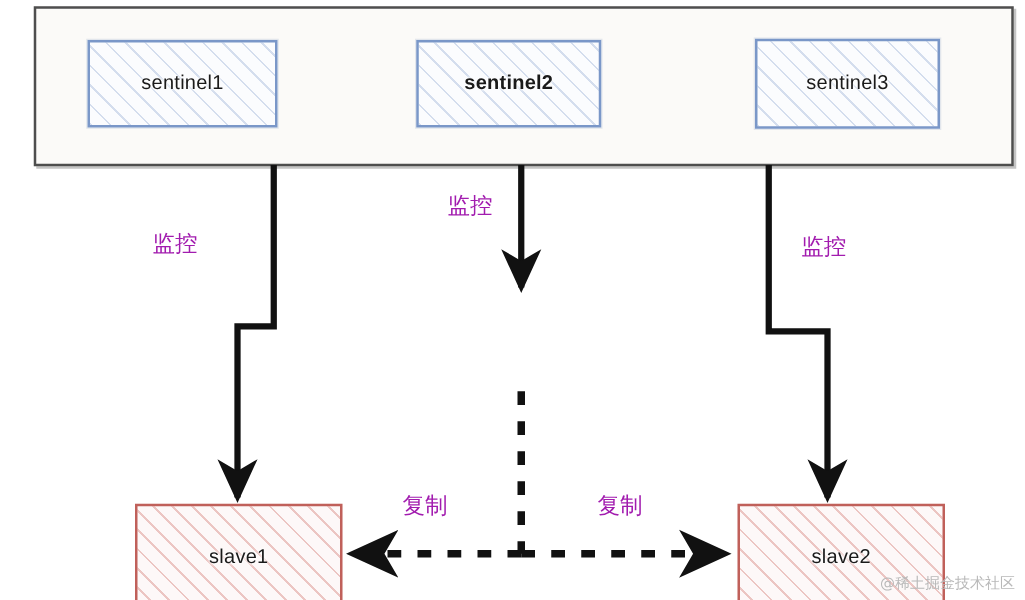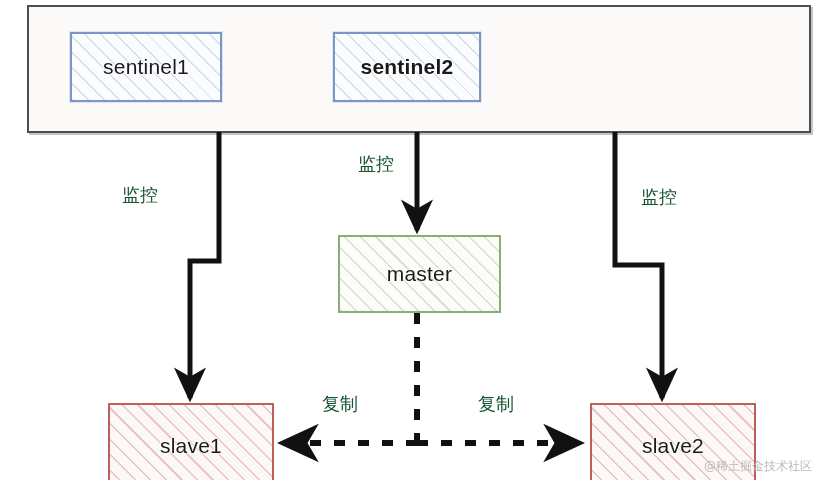--- a/index.html
+++ b/index.html
@@ -18,21 +18,21 @@
     overflow: hidden;
   }
 
   
   .node {
     position: absolute;
     box-sizing: border-box;
     display: flex;
     align-items: center;
     justify-content: center;
-    font-size: 21px;
+    font-size: 16px;
     color: #1a1a1a;
     letter-spacing: .2px;
   }
   .node .node-label {
     position: relative;
     z-index: 2;
     text-shadow: 0 0 2px #fff, 0 0 3px #fff, 0 0 4px #fff;
   }
 
   
@@ -82,21 +82,21 @@
     height: 128px;
     border: 2px solid #4e4e4e;
     background-color: #fbfaf8;
     box-shadow: 2px 2px 0 0 rgba(60,60,60,.30);
   }
 
   
   .edge-label {
     position: absolute;
     font-size: 18px;
-    color: #14532d;
+    color: #a21caf;
     white-space: nowrap;
     font-family: "DejaVu Sans", "Liberation Sans", sans-serif;
     text-shadow: 0 0 2px #fff, 0 0 3px #fff;
     z-index: 6;
   }
 
   
   #edges {
     position: absolute;
     left: 0;
@@ -127,24 +127,24 @@
   <div id="sentinel-group"></div>
 
   <div class="node sentinel" style="left:70px; top:32px; width:152px; height:70px;">
     <span class="node-label">sentinel1</span>
   </div>
 
   <div class="node sentinel" style="left:333px; top:32px; width:148px; height:70px;font-weight:bold;">
     <span class="node-label">sentinel2</span>
   </div>
 
+  <div class="node sentinel" style="left:604px; top:31px; width:148px; height:72px;">
+    <span class="node-label">sentinel3</span>
+  </div>
 
-  <div class="node master" style="left:338px; top:235px; width:163px; height:78px;">
-    <span class="node-label">master</span>
-  </div>
 
   <div class="node slave" style="left:108px; top:403px; width:166px; height:86px;">
     <span class="node-label">slave1</span>
   </div>
 
   <div class="node slave" style="left:590px; top:403px; width:166px; height:86px;">
     <span class="node-label">slave2</span>
   </div>
 
   <div class="edge-label" style="left:122px; top:183px;">监控</div>

